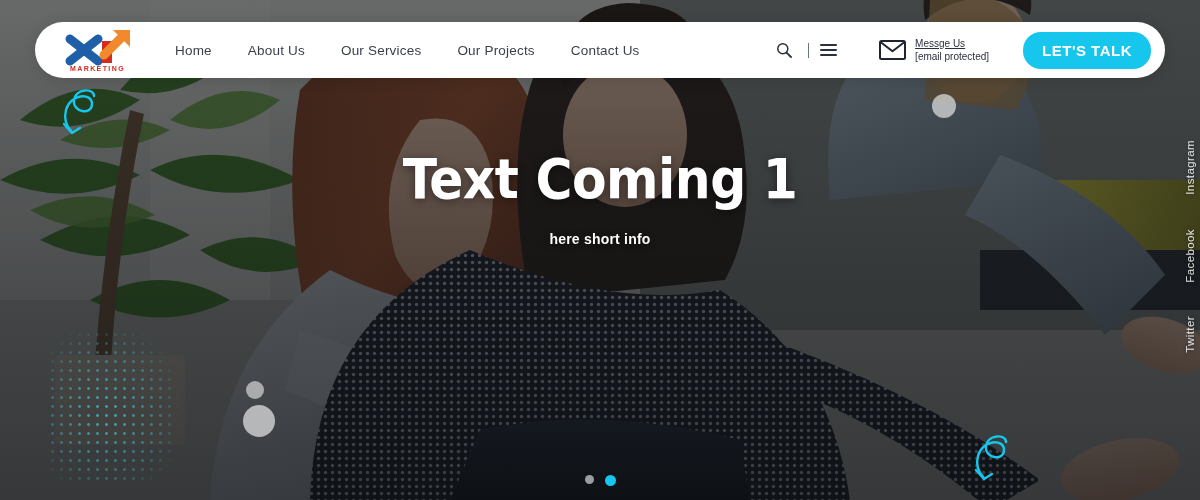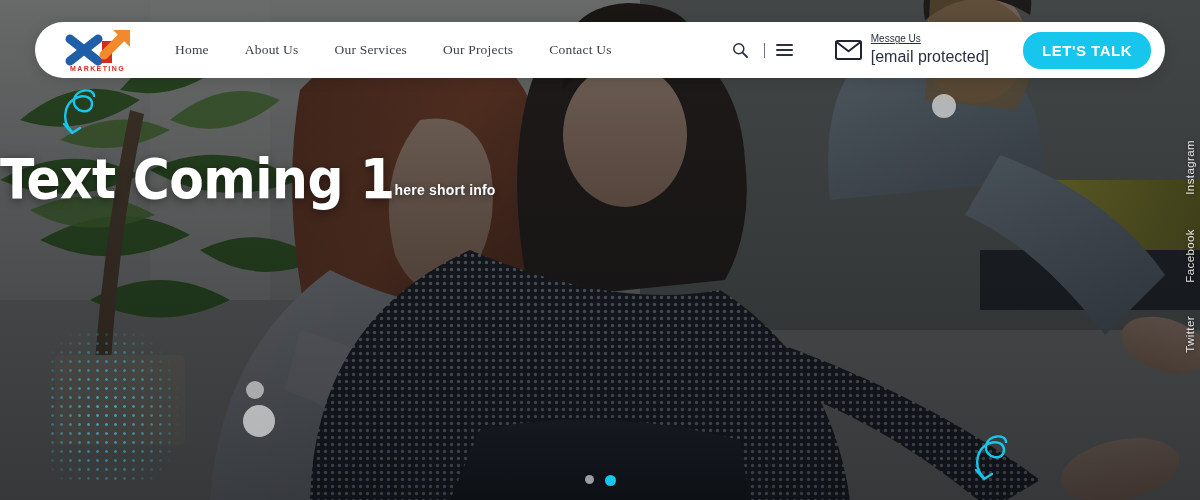--- a/index.html
+++ b/index.html
@@ -47,54 +47,54 @@
     display:flex; align-items:center;
     box-shadow:0 2px 14px rgba(0,0,0,.14);
     z-index:20;
   }
   .logo-wrap {
     width:110px; height:56px; display:flex; align-items:center;
     justify-content:center; padding-left:18px;
   }
   .logo-wrap svg { display:block; }
 
-  .nav { display:flex; align-items:center; gap:36px; margin-left:30px;font-family:Liberation Serif, serif; }
+  .nav { display:flex; align-items:center; gap:36px; margin-left:30px; }
   .nav-item {
     font-size:13.5px; color:#3a3f4a; letter-spacing:.2px; cursor:pointer;
     white-space:nowrap;
   }
 
   .header-right {
     margin-left:auto; display:flex; align-items:center; gap:0; padding-right:14px;
   }
   .icon-btn {
     width:26px; height:26px; display:flex; align-items:center; justify-content:center;
     cursor:pointer;
   }
   .vdiv { width:1px; height:15px; background:#6b7280; margin:0 11px; }
   .hamburger { display:flex; flex-direction:column; gap:3px; cursor:pointer; }
   .hamburger span { display:block; width:17px; height:2px; background:#2b3040; border-radius:1px; }
 
   .mail-block { display:flex; align-items:center; gap:9px; margin-left:42px; }
   .mail-text { line-height:1.35; }
   .mail-title { font-size:10px; color:#2b3040; font-weight:400; white-space:nowrap;text-decoration:underline; }
-  .mail-addr  { font-size:16px; color:#2b3040; white-space:nowrap; }
+  .mail-addr  { font-size:10px; color:#2b3040; white-space:nowrap; }
 
   .cta-talk {
     margin-left:34px;
     background:#16c6ec; color:#fff; border:none;
     font-size:15px; font-weight:700; letter-spacing:.5px;
     padding:10px 19px; border-radius:18px; cursor:pointer;
     font-family:"Liberation Sans", sans-serif; white-space:nowrap;
   }
 
   
   .hero-content {
     position:absolute; left:0; right:0; top:150px;
-    display:flex; flex-direction:row; align-items:center; z-index:10;
+    display:flex; flex-direction:column; align-items:center; z-index:10;
   }
   .hero-title {
     font-family:"DejaVu Sans Condensed","Liberation Sans", sans-serif;
     font-size:56px; font-weight:700; color:#fff; letter-spacing:-.5px;
     text-shadow:0 2px 10px rgba(0,0,0,.45);
     line-height:1.05;
   }
   .hero-sub {
     margin-top:22px; font-size:14px; font-weight:700; color:#fff;
     letter-spacing:.2px; text-shadow:0 1px 6px rgba(0,0,0,.5);

